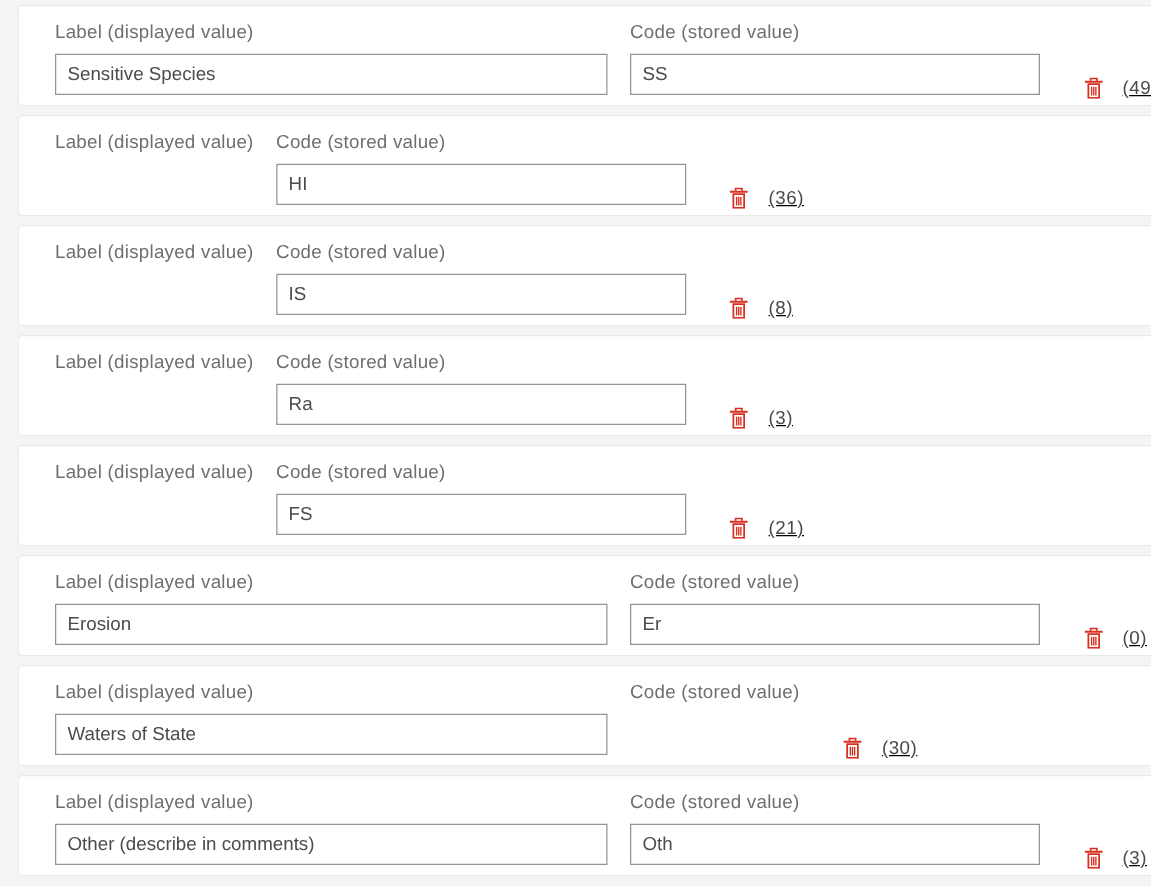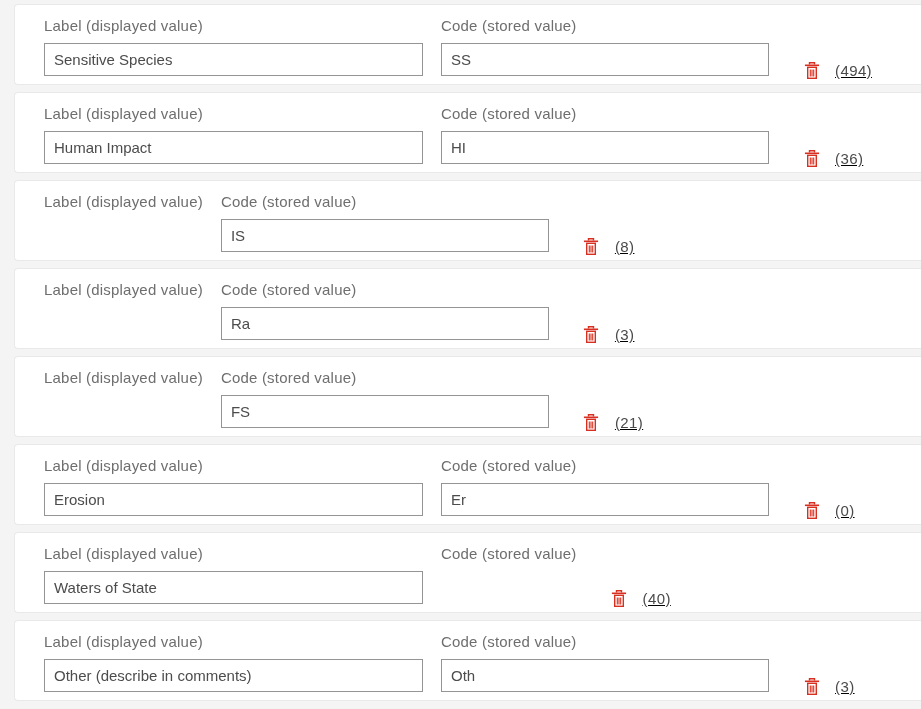--- a/index.html
+++ b/index.html
@@ -37,21 +37,21 @@
     height: 33px;
     border: 1px solid #949494;
     border-radius: 0;
     background: #fff;
     padding: 0 9px;
     font-family: inherit;
     font-size: 15px;
     color: #4c4c4c;
     outline: none;
   }
-  .field-label .text-input { width: 379px; }
+  .field-label .text-input { width: 442px; }
   .field-code  .text-input { width: 328px; }
   .actions {
     display: flex;
     align-items: center;
     height: 33px;
     margin-top: 36px;
     margin-left: 16px;
     text-decoration: underline;
   }
   .trash-btn {
@@ -97,21 +97,20 @@
           <path d="M6.3 7.4 V14.4 M8 7.4 V14.4 M9.7 7.4 V14.4" fill="none" stroke="currentColor" stroke-width="1.1"></path>
         </svg>
       </button>
       <span class="count">(494)</span>
     </div>
   </div>
 
   <div class="card">
     <div class="field field-label">
       <label class="caption">Label (displayed value)</label>
-      <input class="text-input" type="text" value="Human Impact" style="">
     </div>
     <div class="field field-code">
       <label class="caption">Code (stored value)</label>
       <input class="text-input" type="text" value="HI" style="">
     </div>
     <div class="actions">
       <button class="trash-btn">
         <svg width="16" height="17" viewBox="0 0 16 17" aria-hidden="true">
           <path d="M5.5 2.6 V0.7 H10.5 V2.6" fill="none" stroke="currentColor" stroke-width="1.4"></path>
           <path d="M0.9 3.3 H15.1" fill="none" stroke="currentColor" stroke-width="1.6"></path>
@@ -218,21 +217,21 @@
     </div>
     <div class="actions">
       <button class="trash-btn">
         <svg width="16" height="17" viewBox="0 0 16 17" aria-hidden="true">
           <path d="M5.5 2.6 V0.7 H10.5 V2.6" fill="none" stroke="currentColor" stroke-width="1.4"></path>
           <path d="M0.9 3.3 H15.1" fill="none" stroke="currentColor" stroke-width="1.6"></path>
           <rect x="3.7" y="5.3" width="8.6" height="11" fill="none" stroke="currentColor" stroke-width="1.4"></rect>
           <path d="M6.3 7.4 V14.4 M8 7.4 V14.4 M9.7 7.4 V14.4" fill="none" stroke="currentColor" stroke-width="1.1"></path>
         </svg>
       </button>
-      <span class="count">(40)</span>
+      <span class="count">(30)</span>
     </div>
   </div>
 
   <div class="card">
     <div class="field field-label">
       <label class="caption">Label (displayed value)</label>
       <input class="text-input" type="text" value="Other (describe in comments)" style="">
     </div>
     <div class="field field-code">
       <label class="caption">Code (stored value)</label>

